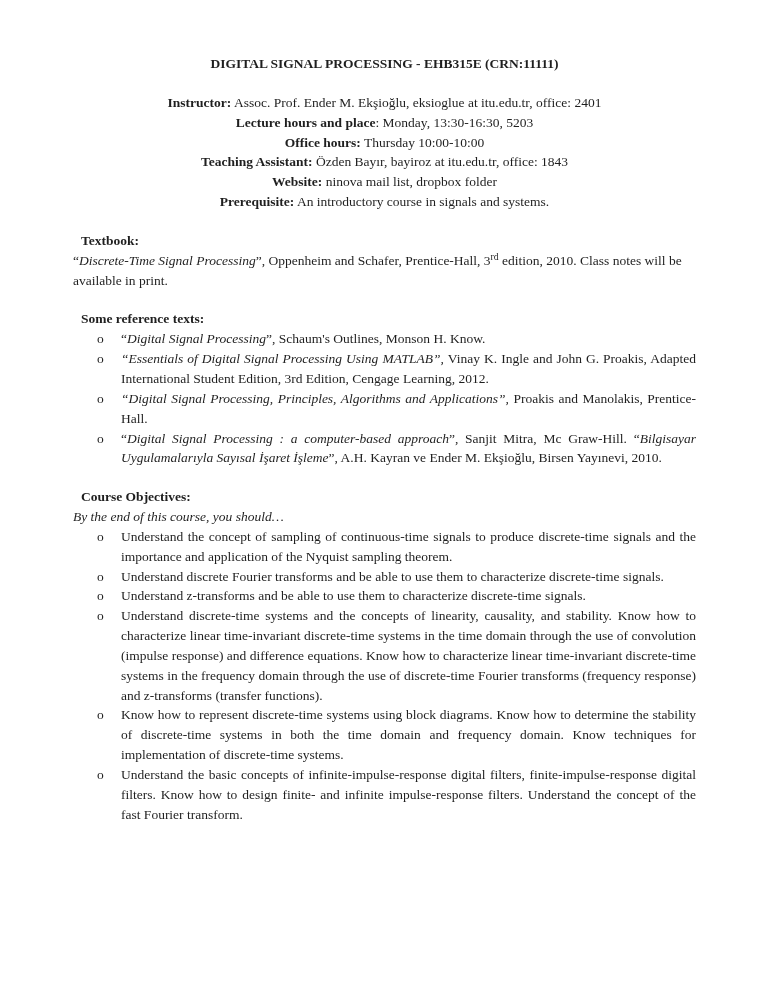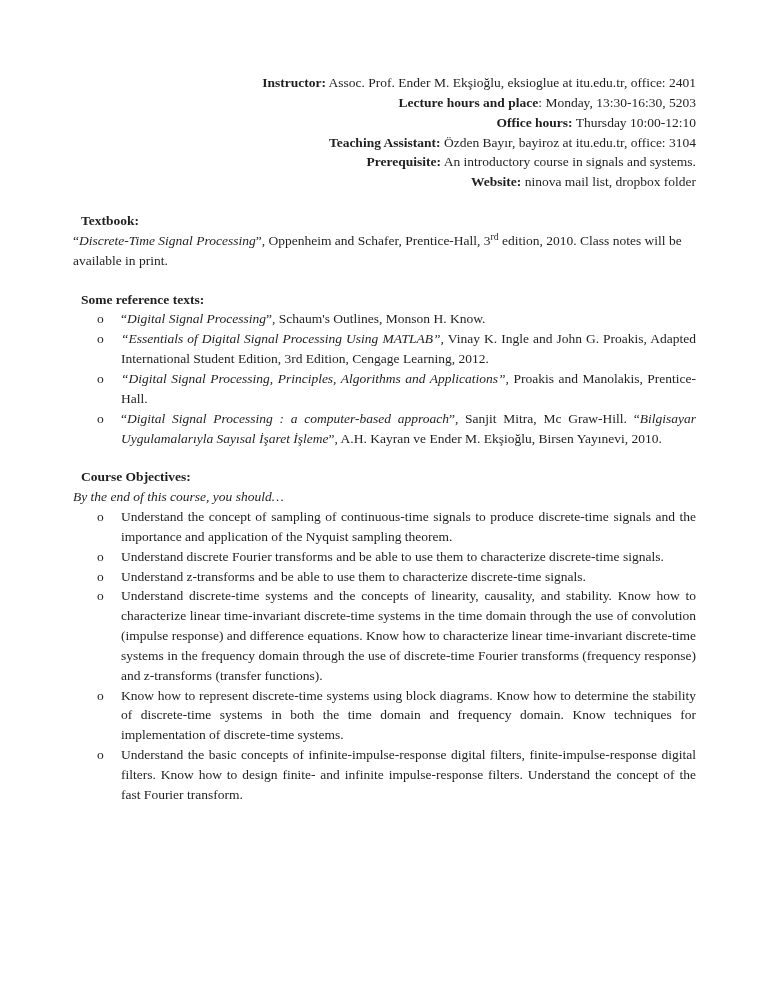--- a/index.html
+++ b/index.html
@@ -27,21 +27,21 @@
     text-align: center;
     font-weight: bold;
   }
   .section {
     margin-top: 19px;
   }
   .heading {
     font-weight: bold;
     margin-left: 8px;
   }
-  .line { text-align: right; }
+  .line { text-align: center; }
   .para { text-align: left; }
   .intro { font-style: italic; }
   .b { font-weight: bold; }
   .i { font-style: italic; margin-top: 21px; }
   .sup { vertical-align: super; font-size: 0.72em; line-height: 0; }
   .li {
     display: flex;
     align-items: flex-start;
     padding-left: 24px;
   }
@@ -52,28 +52,29 @@
   .li-text {
     flex: 1 1 auto;
     text-align: justify;
   }
 </style>
 </head>
 <body>
 
 <div class="page">
 
+  <div class="title">DIGITAL SIGNAL PROCESSING - EHB315E (CRN:11111)</div>
 
   <div class="section">
       <div class="line"><span class="b">Instructor:</span><span> Assoc. Prof. Ender M. Ekşioğlu, eksioglue at itu.edu.tr, office: 2401</span></div>
       <div class="line"><span class="b">Lecture hours and place</span><span>: Monday, 13:30-16:30, 5203</span></div>
-      <div class="line"><span class="b">Office hours:</span><span> Thursday 10:00-12:10</span></div>
-      <div class="line"><span class="b">Teaching Assistant: </span><span>Özden Bayır, bayiroz at itu.edu.tr, office: 3104</span></div>
+      <div class="line"><span class="b">Office hours:</span><span> Thursday 10:00-10:00</span></div>
+      <div class="line"><span class="b">Teaching Assistant: </span><span>Özden Bayır, bayiroz at itu.edu.tr, office: 1843</span></div>
+      <div class="line"><span class="b">Website:</span><span> ninova mail list, dropbox folder</span></div>
       <div class="line"><span class="b">Prerequisite:</span><span> An introductory course in signals and systems.</span></div>
-      <div class="line"><span class="b">Website:</span><span> ninova mail list, dropbox folder</span></div>
     </div>
 
   <div class="section">
     <div class="heading">Textbook:</div>
     <div class="para"><span>“</span><span class="i">Discrete-Time Signal Processing</span><span>”, Oppenheim and Schafer, Prentice-Hall, 3</span><span class="sup">rd</span><span> edition, 2010. Class notes will be available in print.</span></div>
   </div>
 
   <div class="section">
     <div class="heading"><span class="b">Some reference texts</span><span>:</span></div>
     <div>

